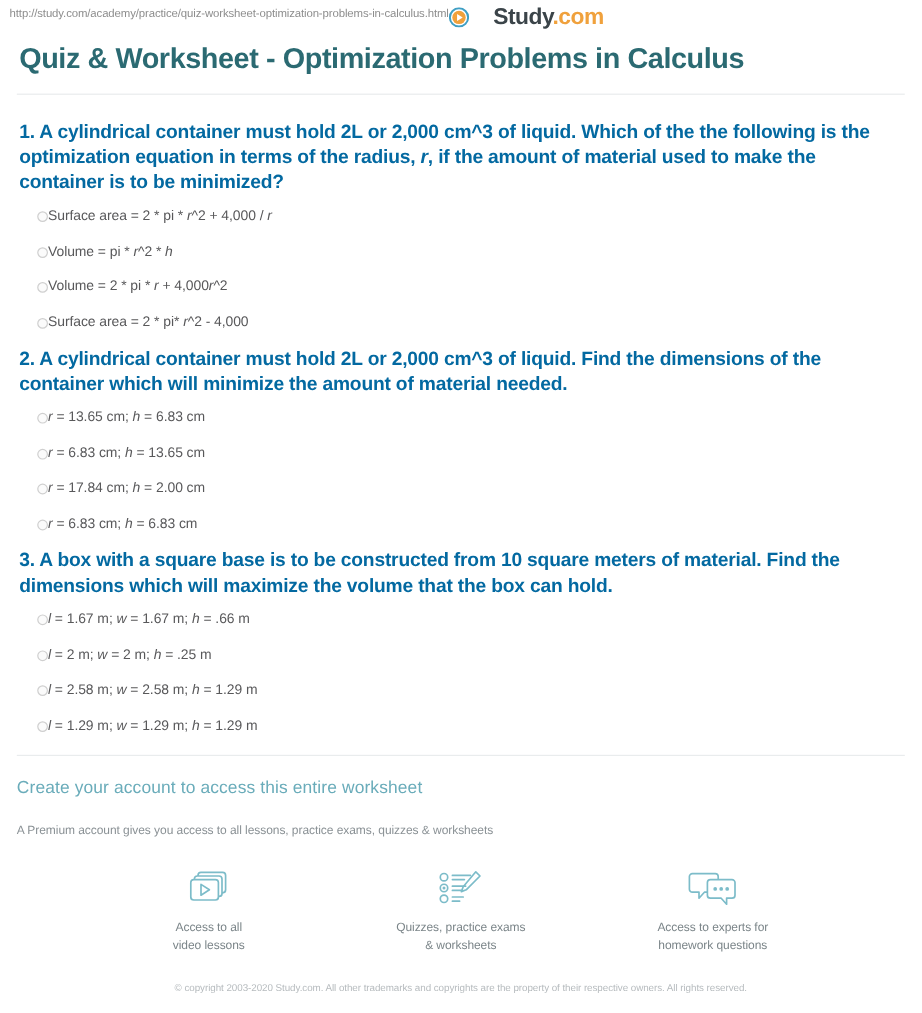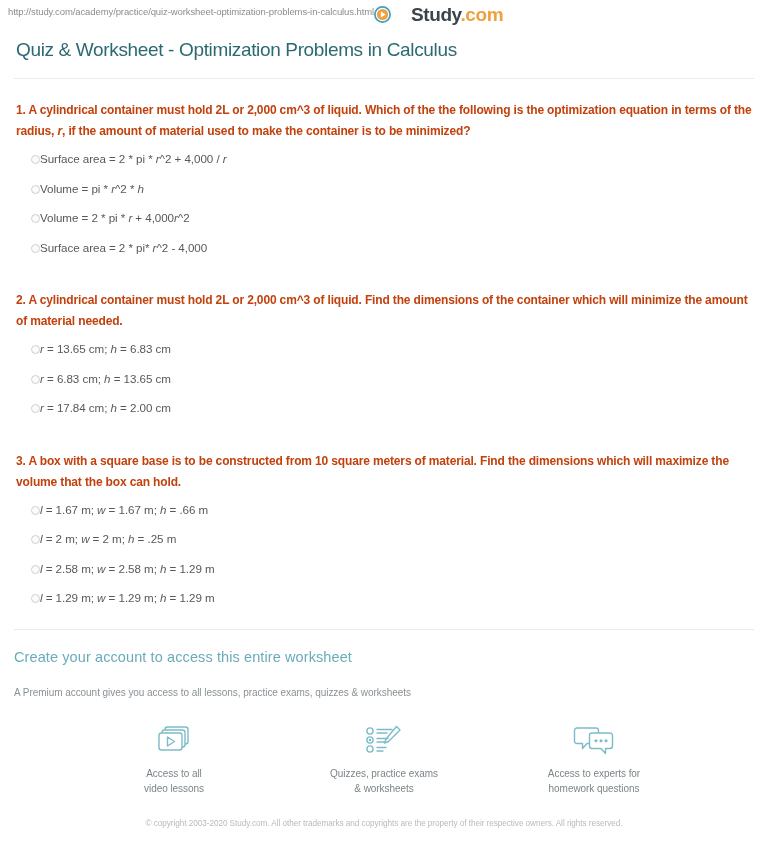--- a/index.html
+++ b/index.html
@@ -54,42 +54,42 @@
     line-height: 19px;
   }
   .logo-text .dot { color: #f0a13c; }
 
   
   .page {
     padding: 0 14px;
   }
 
   h1.title {
-    font-size: 19px;
-    font-weight: 400;
+    font-size: 24px;
+    font-weight: 700;
     color: #2b6a72;
     letter-spacing: -0.35px;
     line-height: 28px;
     padding: 10px 0 0 2px;
   }
 
   .rule {
     height: 1px;
     background: #e9eced;
     margin: 14px 0 0 0;
   }
   .rule.footer-rule { background: #e9eced; margin: 0; }
 
-  .qblock { margin-top: 22px; }
+  .qblock { }
   .qblock.first { margin-top: 21px; }
 
   .qtext {
-    font-size: 12px;
+    font-size: 16px;
     font-weight: 700;
-    color: #c2410c;
+    color: #0369a1;
     line-height: 21px;
     letter-spacing: -0.15px;
     padding-left: 2px;
   }
   .qtext em { font-style: italic; font-weight: 700; }
 
   .options { margin-top: 8px; padding-left: 17px; }
 
   .option {
     display: flex;
@@ -224,20 +224,24 @@
             <span class="radio"></span>
             <span class="opt-label"><em>r</em><span> = 13.65 cm; </span><em>h</em><span> = 6.83 cm</span></span>
           </label>
           <label class="option">
             <span class="radio"></span>
             <span class="opt-label"><em>r</em><span> = 6.83 cm; </span><em>h</em><span> = 13.65 cm</span></span>
           </label>
           <label class="option">
             <span class="radio"></span>
             <span class="opt-label"><em>r</em><span> = 17.84 cm; </span><em>h</em><span> = 2.00 cm</span></span>
+          </label>
+          <label class="option">
+            <span class="radio"></span>
+            <span class="opt-label"><em>r</em><span> = 6.83 cm; </span><em>h</em><span> = 6.83 cm</span></span>
           </label>
         </div>
       </div>
       <div class="qblock">
         <div class="qtext"><span>3. A box with a square base is to be constructed from 10 square meters of material. Find the dimensions which will maximize the volume that the box can hold.</span></div>
         <div class="options">
           <label class="option">
             <span class="radio"></span>
             <span class="opt-label"><em>l</em><span> = 1.67 m; </span><em>w</em><span> = 1.67 m; </span><em>h</em><span> = .66 m</span></span>
           </label>

